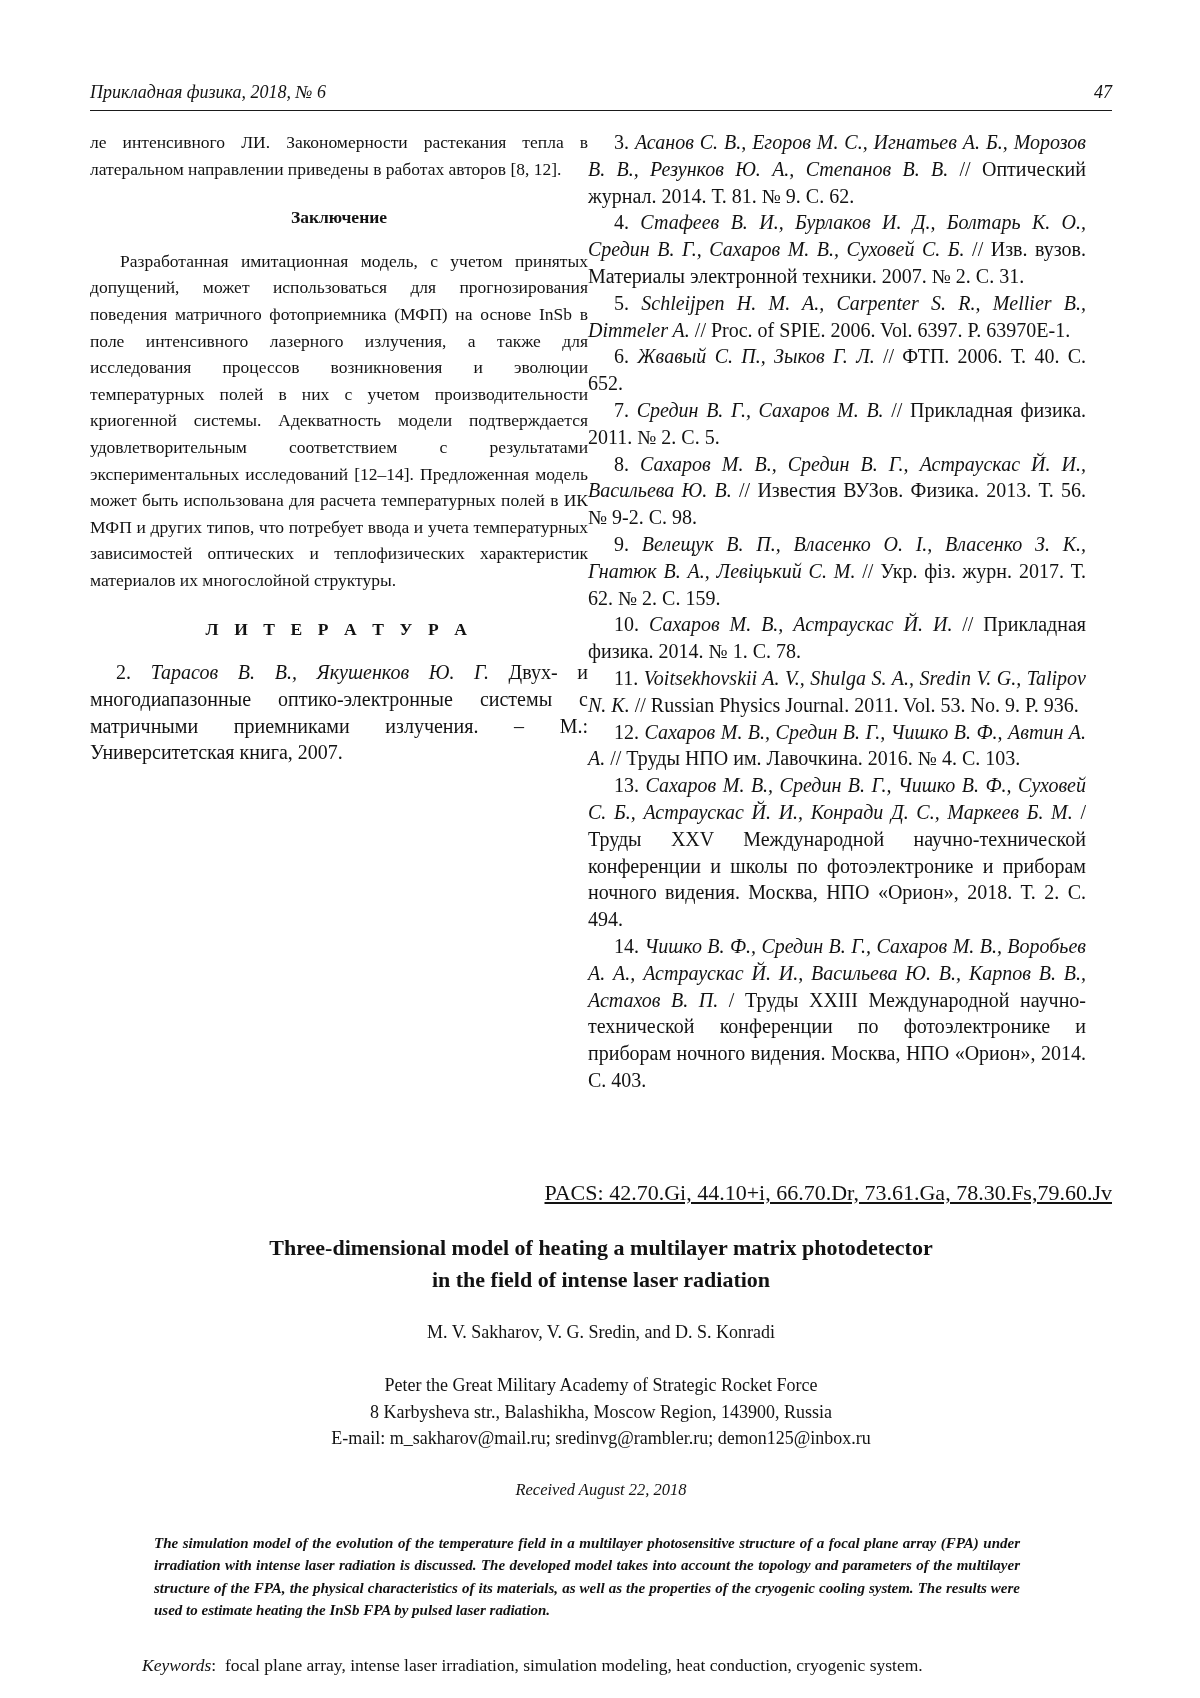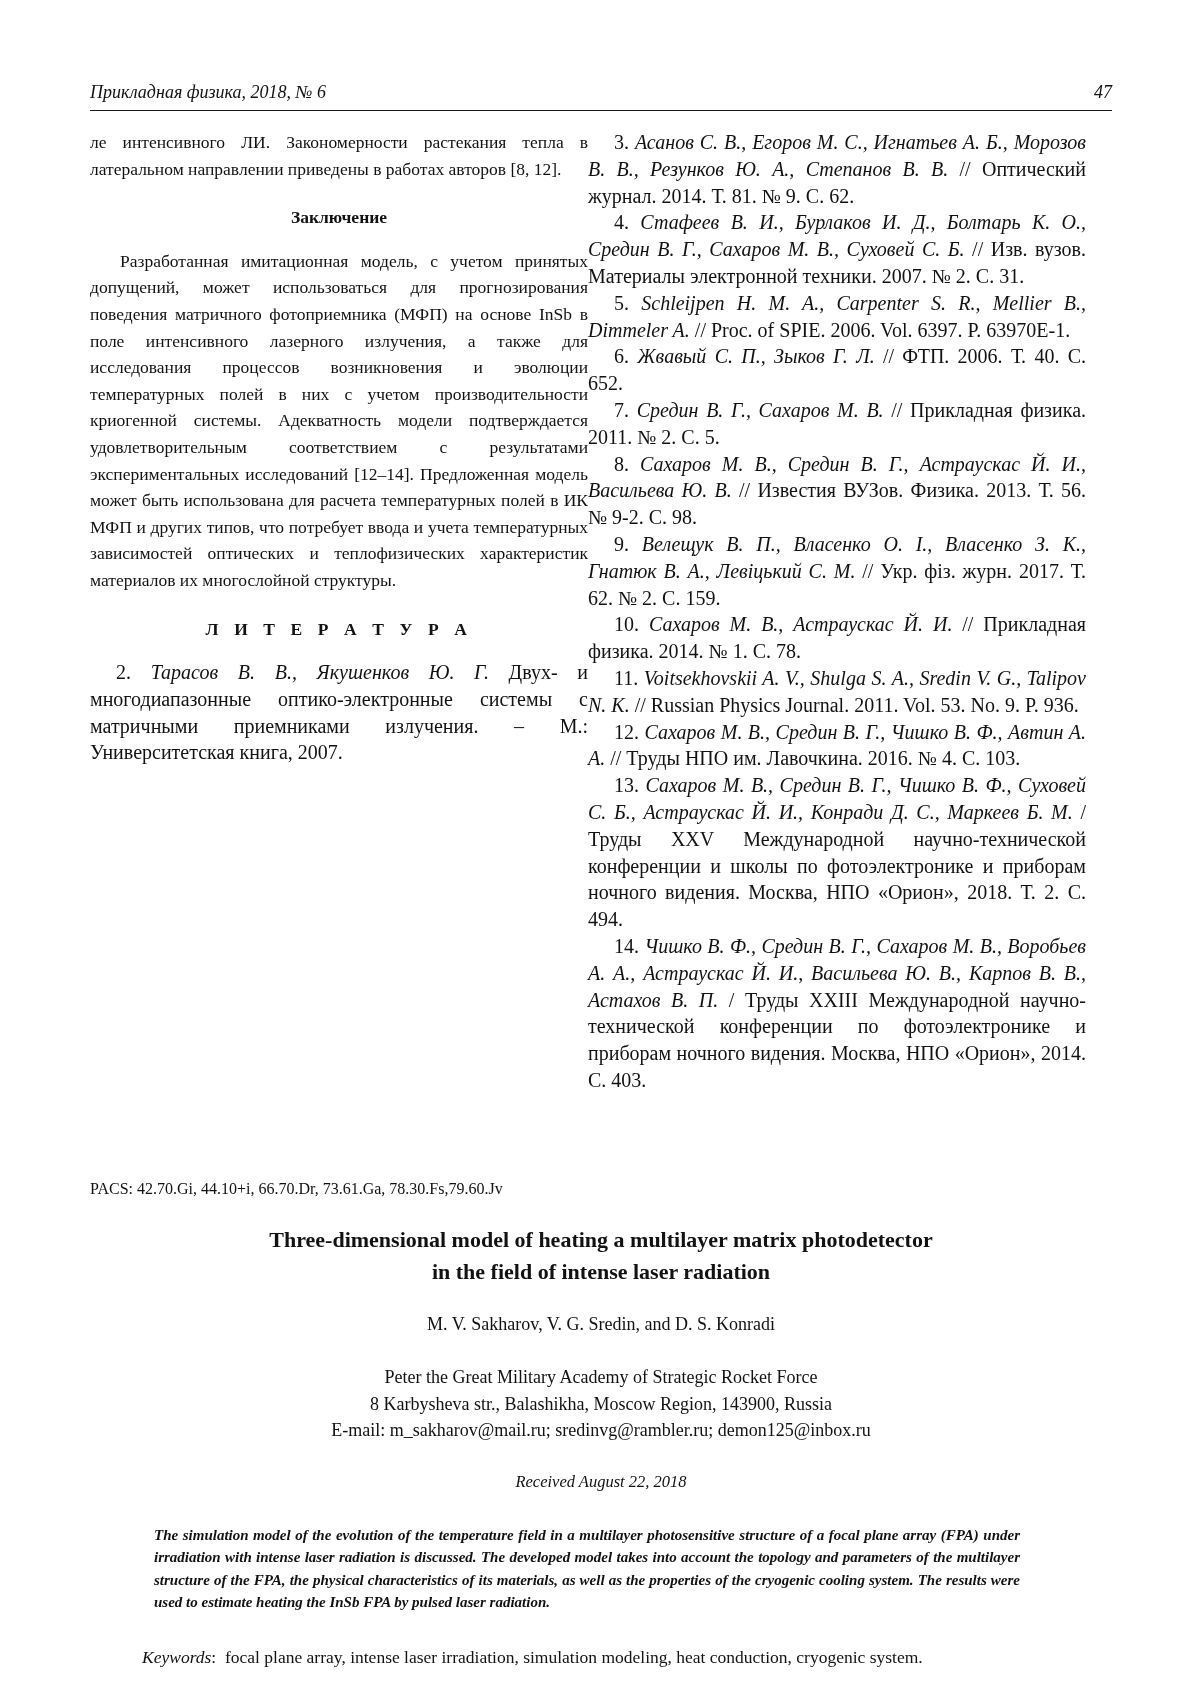--- a/index.html
+++ b/index.html
@@ -46,22 +46,23 @@
     font-size: 20px;
     line-height: 1.34;
     text-indent: 26px;
     text-align: justify;
   }
   .it { font-style: italic; }
 
   .article-head { }
   .pacs {
     margin-top: 86px;
-    text-align: left;
-    font-size: 16px;
+    text-align: right;
+    font-size: 22px;
+    text-decoration: underline;
   }
   .article-title {
     margin-top: 26px;
     text-align: center;
     font-weight: bold;
     font-size: 22px;
     line-height: 1.45;
   }
   .authors-line {
     margin-top: 27px;

